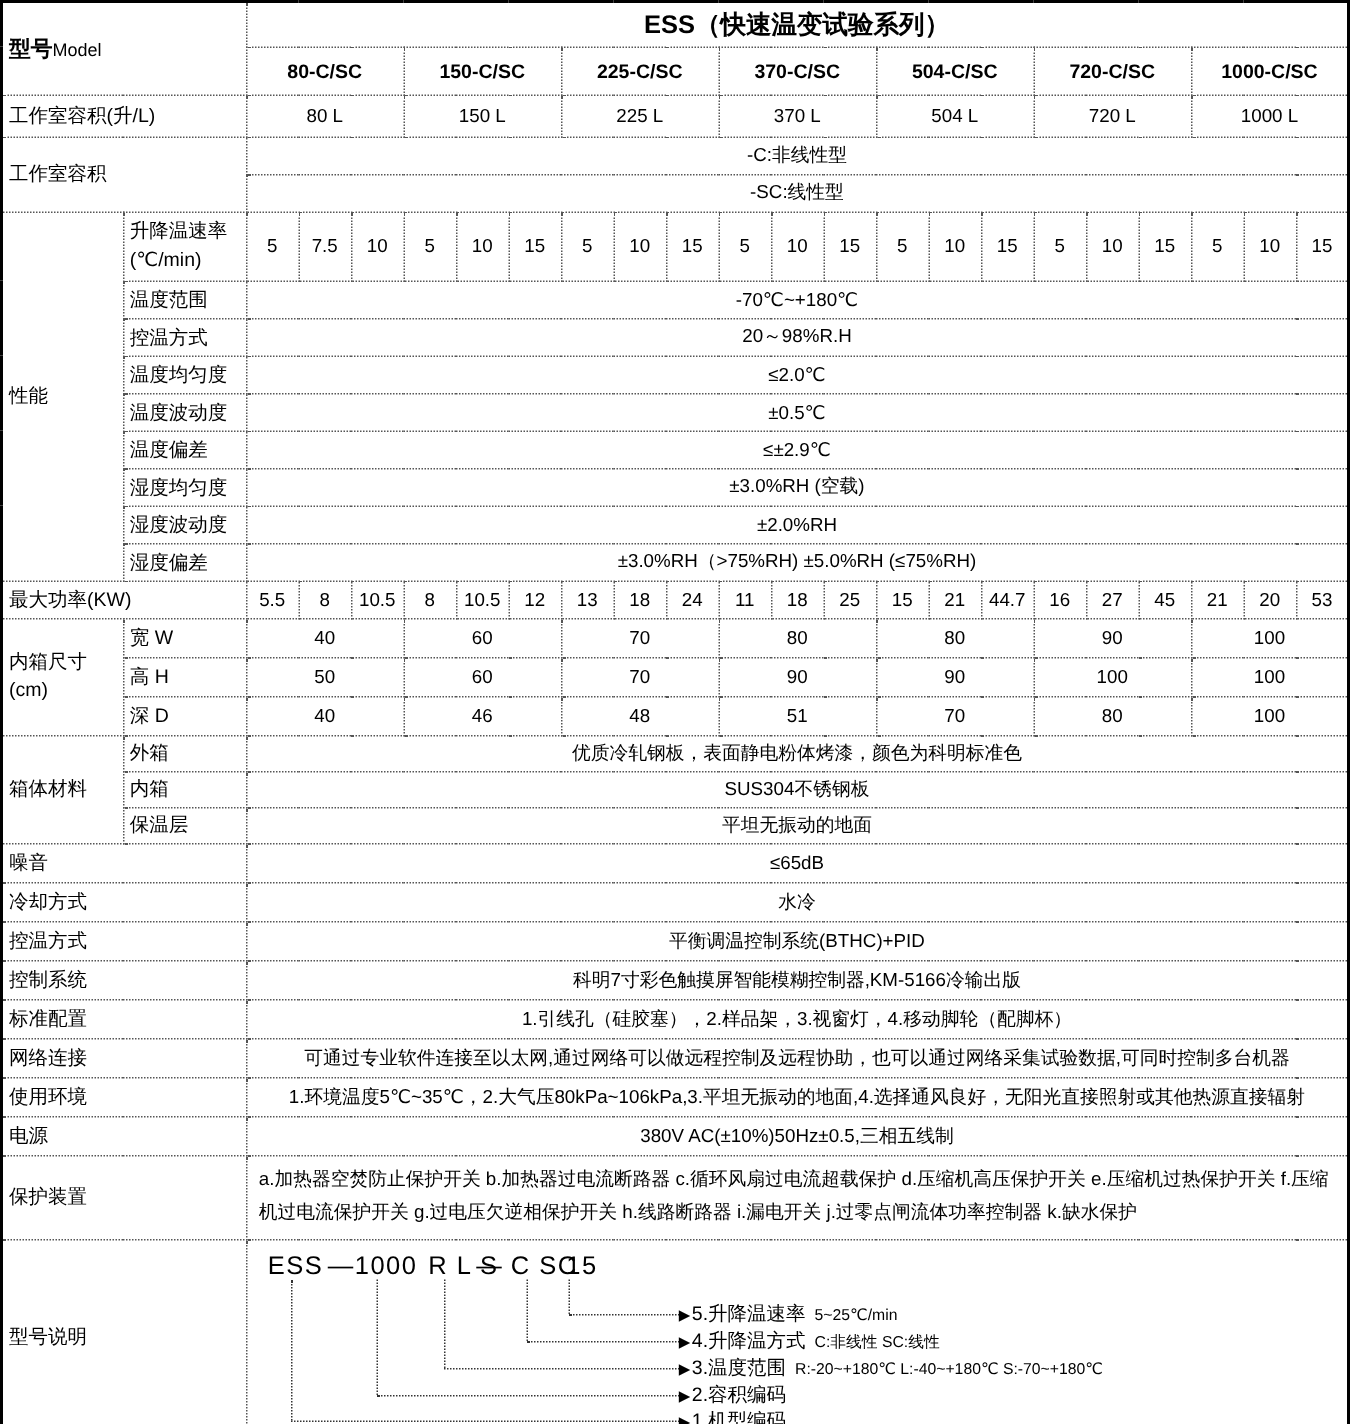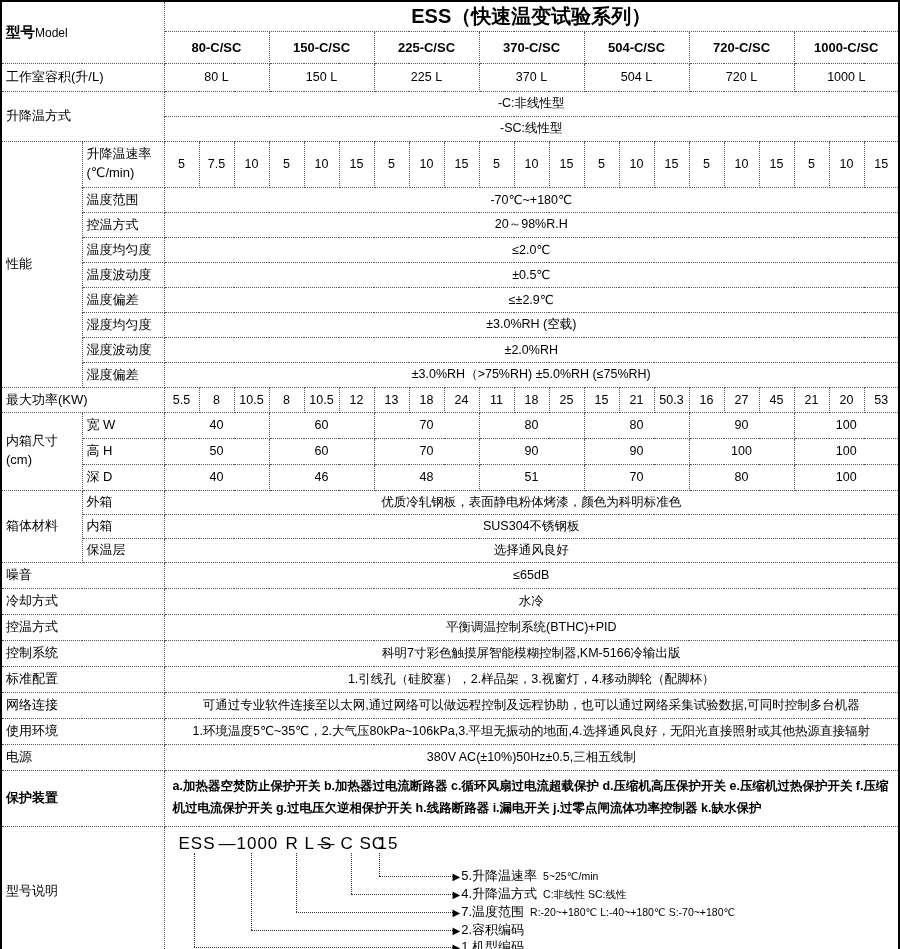--- a/index.html
+++ b/index.html
@@ -4,26 +4,26 @@
 <style>
   html,body{margin:0;padding:0;background:#fff;}
   body{width:900px;font-family:"Liberation Sans","DejaVu Sans",sans-serif;color:#000;}
   table{border-collapse:collapse;table-layout:fixed;width:898px;margin:0;border:2px solid #000;}
   td{border:1px dotted #555;vertical-align:middle;font-size:12.5px;text-align:center;padding:0;overflow:hidden;}
   td.lbl{text-align:left;padding:1px 3px 1px 4px;font-size:13px;}
   td.val{padding:0 4px;}
   td.left{text-align:left;padding:0 8px;line-height:1.75;}
   .model-hdr .cn{font-weight:bold;font-size:14.5px;}
   .model-hdr .en{font-size:12px;}
-  td.series{font-weight:bold;font-size:20px;}
+  td.series{font-weight:bold;font-size:17px;}
   td.model{font-weight:bold;font-size:13px;}
   tr.r-title{height:30px;} tr.r-models{height:32px;} tr.r-vol{height:28px;}
   tr.r-mode{height:25px;} tr.r-rate{height:46px;} tr.r-perf{height:25px;}
   tr.r-power{height:25px;} tr.r-dim{height:26px;} tr.r-mat{height:24px;}
-  tr.r-simple{height:26px;} tr.r-prot{height:56px;font-weight:bold;} tr.r-legend{height:130px;}
+  tr.r-simple{height:26px;} tr.r-prot{height:56px;} tr.r-legend{height:130px;}
   td.legend-cell{vertical-align:top;position:relative;}
   .legend{position:relative;width:100%;height:128px;}
   .legend .code{position:absolute;top:7px;font-size:17px;letter-spacing:1px;white-space:pre;}
   .p1{left:14px;} .p2{left:54px;} .p3{left:72px;} .p4{left:121px;} .p5{left:153px;} .p6{left:176px;} .p7{left:213px;}
   .vline{position:absolute;width:0;border-left:1px dotted #333;top:26px;}
   .v1{left:29px;height:94px;} .v2{left:86px;height:77px;} .v3{left:131px;height:59px;}
   .v4{left:186px;height:41px;} .v5{left:214px;height:23px;}
   .hline{position:absolute;height:0;border-top:1px dotted #333;}
   .h5{top:49px;left:214px;width:74px;} .h4{top:67px;left:186px;width:102px;}
   .h3{top:85px;left:131px;width:157px;} .h2{top:103px;left:86px;width:202px;}
@@ -87,21 +87,21 @@
   <td colspan="3">80 L</td>
         <td colspan="3">150 L</td>
         <td colspan="3">225 L</td>
         <td colspan="3">370 L</td>
         <td colspan="3">504 L</td>
         <td colspan="3">720 L</td>
         <td colspan="3">1000 L</td>
       </tr>
 
   <tr class="r-mode">
-    <td colspan="2" rowspan="2" class="lbl">升降温方式</td>
+    <td colspan="2" rowspan="2" class="lbl">工作室容积</td>
     <td colspan="21" class="val">-C:非线性型</td>
   </tr>
   <tr class="r-mode">
     <td colspan="21" class="val">-SC:线性型</td>
   </tr>
 
   <tr class="r-rate">
     <td rowspan="9" class="lbl">性能</td>
     <td class="lbl two-line">
       <div>升降温速率</div>
@@ -171,21 +171,21 @@
         <td>10.5</td>
         <td>12</td>
         <td>13</td>
         <td>18</td>
         <td>24</td>
         <td>11</td>
         <td>18</td>
         <td>25</td>
         <td>15</td>
         <td>21</td>
-        <td>50.3</td>
+        <td>44.7</td>
         <td>16</td>
         <td>27</td>
         <td>45</td>
         <td>21</td>
         <td>20</td>
         <td>53</td>
       </tr>
 
   <tr class="r-dim">
     <td rowspan="3" class="lbl two-line">
@@ -226,21 +226,21 @@
     <td rowspan="3" class="lbl">箱体材料</td>
     <td class="lbl">外箱</td>
     <td colspan="21" class="val">优质冷轧钢板，表面静电粉体烤漆，颜色为科明标准色</td>
   </tr>
   <tr class="r-mat">
     <td class="lbl">内箱</td>
     <td colspan="21" class="val">SUS304不锈钢板</td>
   </tr>
   <tr class="r-mat">
     <td class="lbl">保温层</td>
-    <td colspan="21" class="val">选择通风良好</td>
+    <td colspan="21" class="val">平坦无振动的地面</td>
   </tr>
 
   <tr class="r-simple">
     <td colspan="2" class="lbl">噪音</td>
     <td colspan="21" class="val">≤65dB</td>
   </tr>
   <tr class="r-simple">
     <td colspan="2" class="lbl">冷却方式</td>
     <td colspan="21" class="val">水冷</td>
   </tr>
@@ -297,21 +297,21 @@
         <div class="hline h4"></div>
         <div class="hline h5"></div>
 
         <div class="litem l5">
           <span class="arr">▶</span><span class="lname">5.升降温速率</span><span class="ldetail">5~25℃/min</span>
         </div>
         <div class="litem l4">
           <span class="arr">▶</span><span class="lname">4.升降温方式</span><span class="ldetail">C:非线性  SC:线性</span>
         </div>
         <div class="litem l3">
-          <span class="arr">▶</span><span class="lname">7.温度范围</span><span class="ldetail">R:-20~+180℃  L:-40~+180℃ S:-70~+180℃</span>
+          <span class="arr">▶</span><span class="lname">3.温度范围</span><span class="ldetail">R:-20~+180℃  L:-40~+180℃ S:-70~+180℃</span>
         </div>
         <div class="litem l2">
           <span class="arr">▶</span><span class="lname">2.容积编码</span><span class="ldetail"></span>
         </div>
         <div class="litem l1">
           <span class="arr">▶</span><span class="lname">1.机型编码</span><span class="ldetail"></span>
         </div>
       </div>
     </td>
   </tr>

